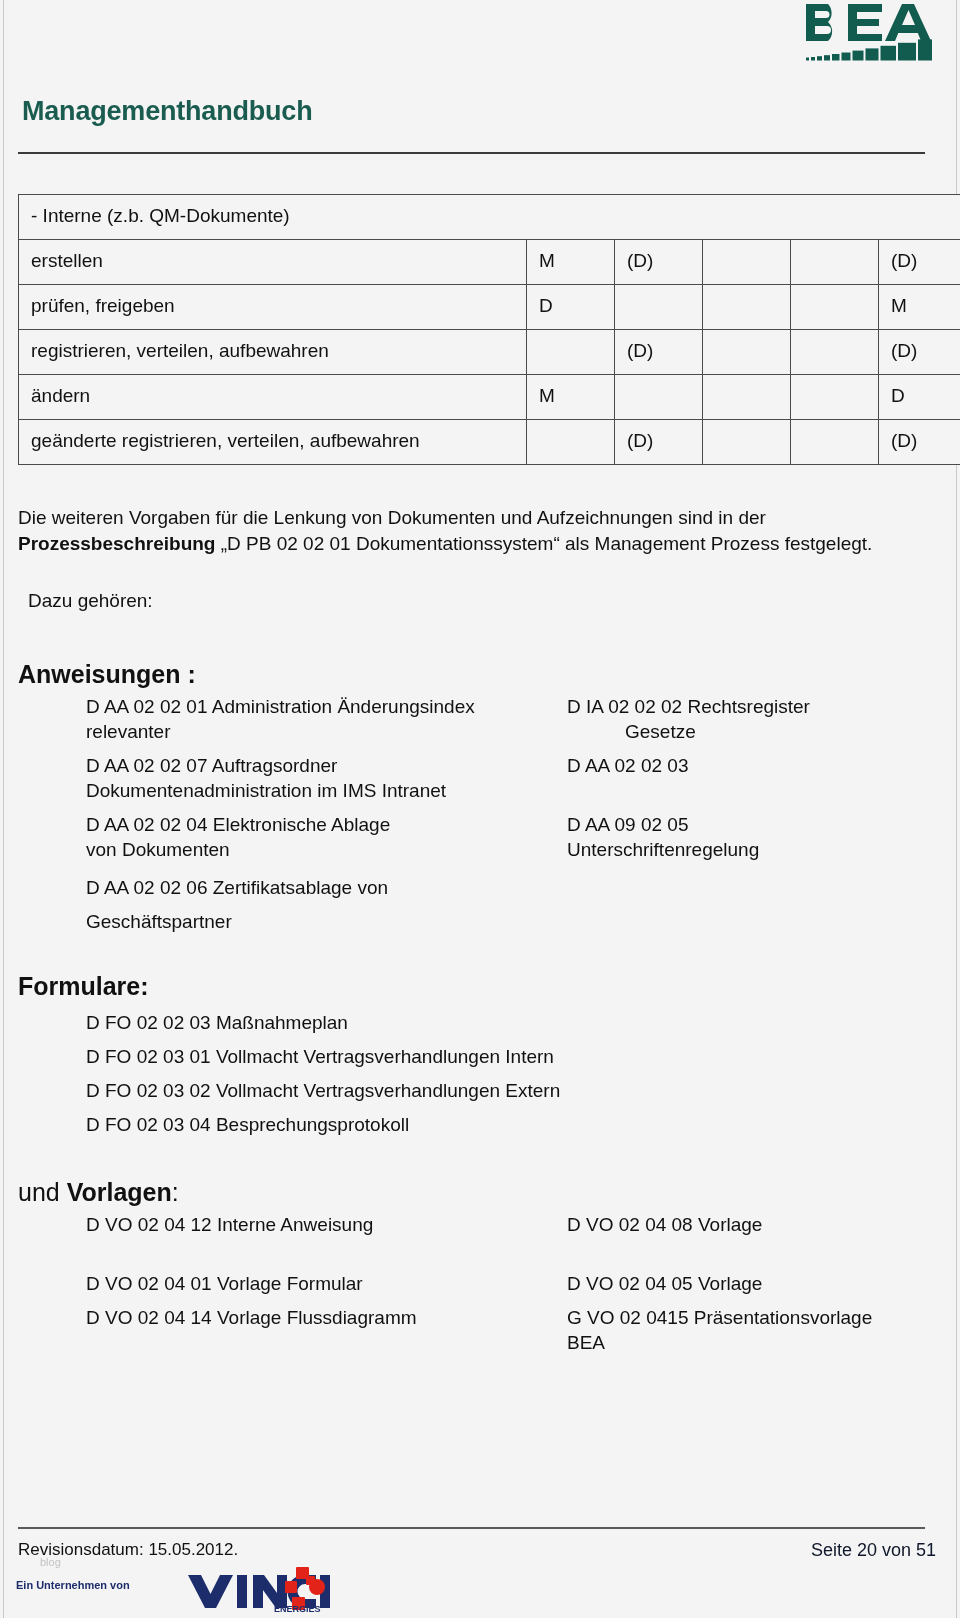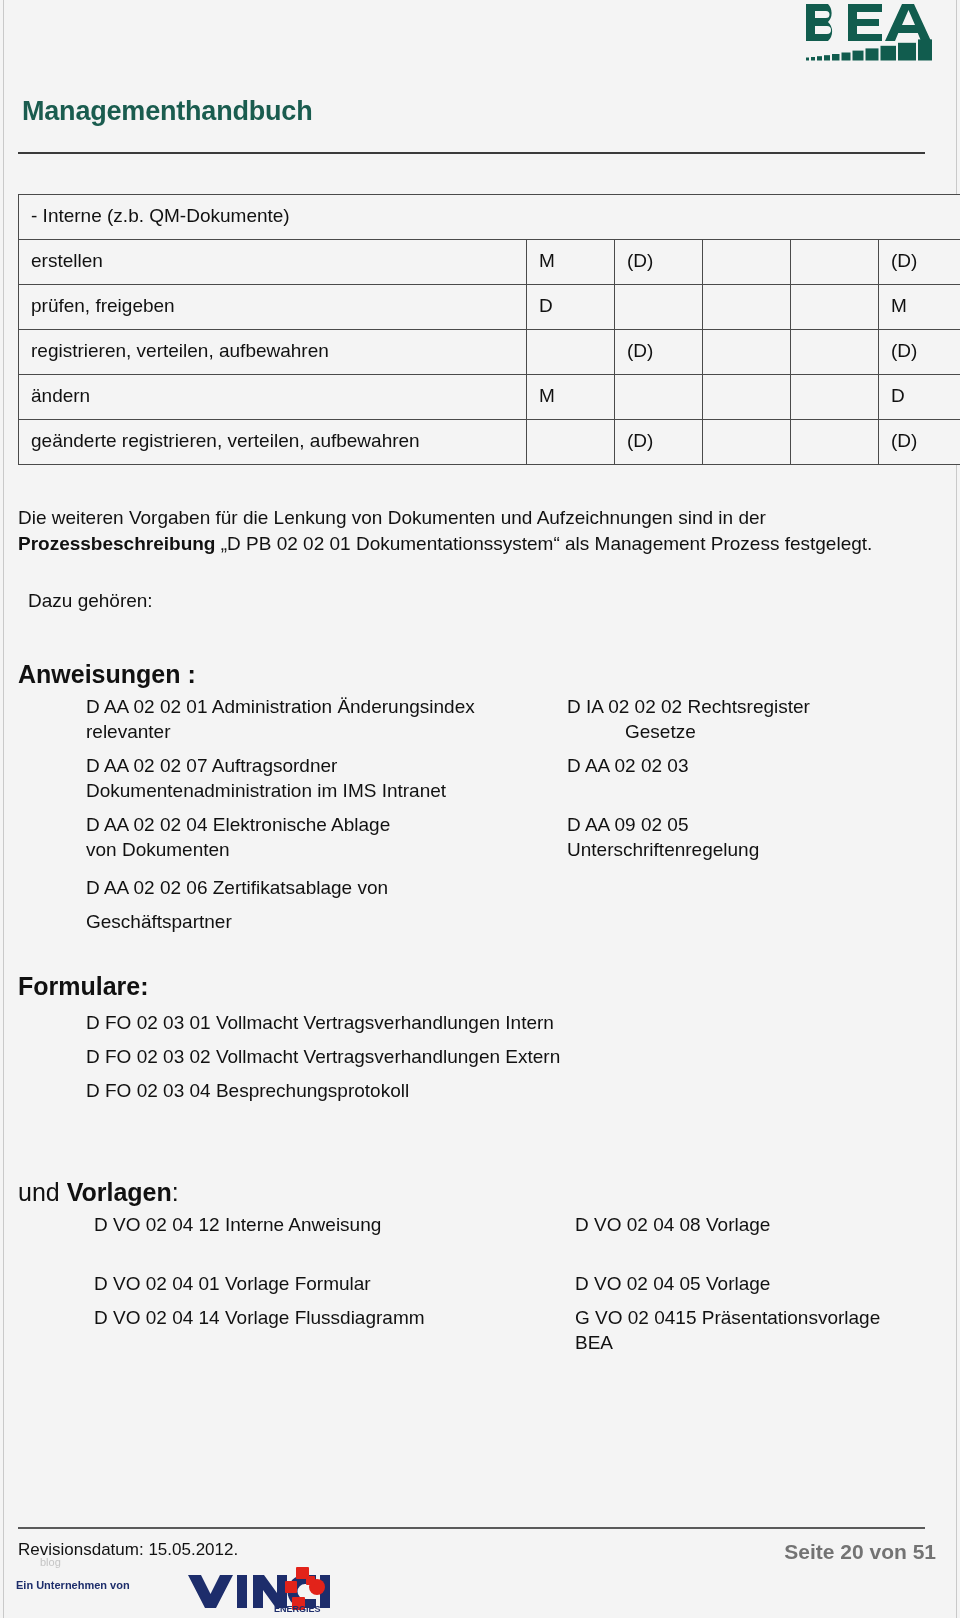--- a/index.html
+++ b/index.html
@@ -180,23 +180,22 @@
     position: absolute;
     left: 18px;
     top: 1540px;
     font-size: 17px;
     color: #111;
   }
   .foot-right {
     position: absolute;
     right: 24px;
     top: 1540px;
-    font-size: 21px;
-    color: #737373;
-    font-weight: bold;
+    font-size: 18px;
+    color: #0f172a;
   }
   .watermark {
     position: absolute;
     left: 40px;
     top: 1556px;
     font-size: 11px;
     color: #c4c4c4;
   }
   .vinci {
     position: absolute;
@@ -367,30 +366,31 @@
       <div class="cleft" style="line-height:34px;">
         <span>D AA 02 02 06 Zertifikatsablage von</span>
         <span class="cont-indent">Geschäftspartner</span>
       </div>
     </div>
   </div>
 
   <div class="sec-head" style="top:972px;">Formulare:</div>
 
   <div class="single" style="top:1006px;">
+    <div>D FO 02 02 03 Maßnahmeplan</div>
     <div>D FO 02 03 01 Vollmacht Vertragsverhandlungen Intern</div>
     <div>D FO 02 03 02 Vollmacht Vertragsverhandlungen Extern</div>
     <div>D FO 02 03 04 Besprechungsprotokoll</div>
   </div>
 
   <div class="sec-head" style="top:1178px;">
     <span class="reg">und </span><span>Vorlagen</span><span class="reg">:</span>
   </div>
 
-  <div class="cols" style="top:1212px;padding-left:8px;">
+  <div class="cols" style="top:1212px;">
     <div class="crow" style="height:59px;">
       <div class="cleft">
         <span>D VO 02 04 12 Interne Anweisung</span>
       </div>
       <div class="cright">
         <span>D VO 02 04 08 Vorlage</span>
       </div>
     </div>
 
     <div class="crow" style="height:34px;">

